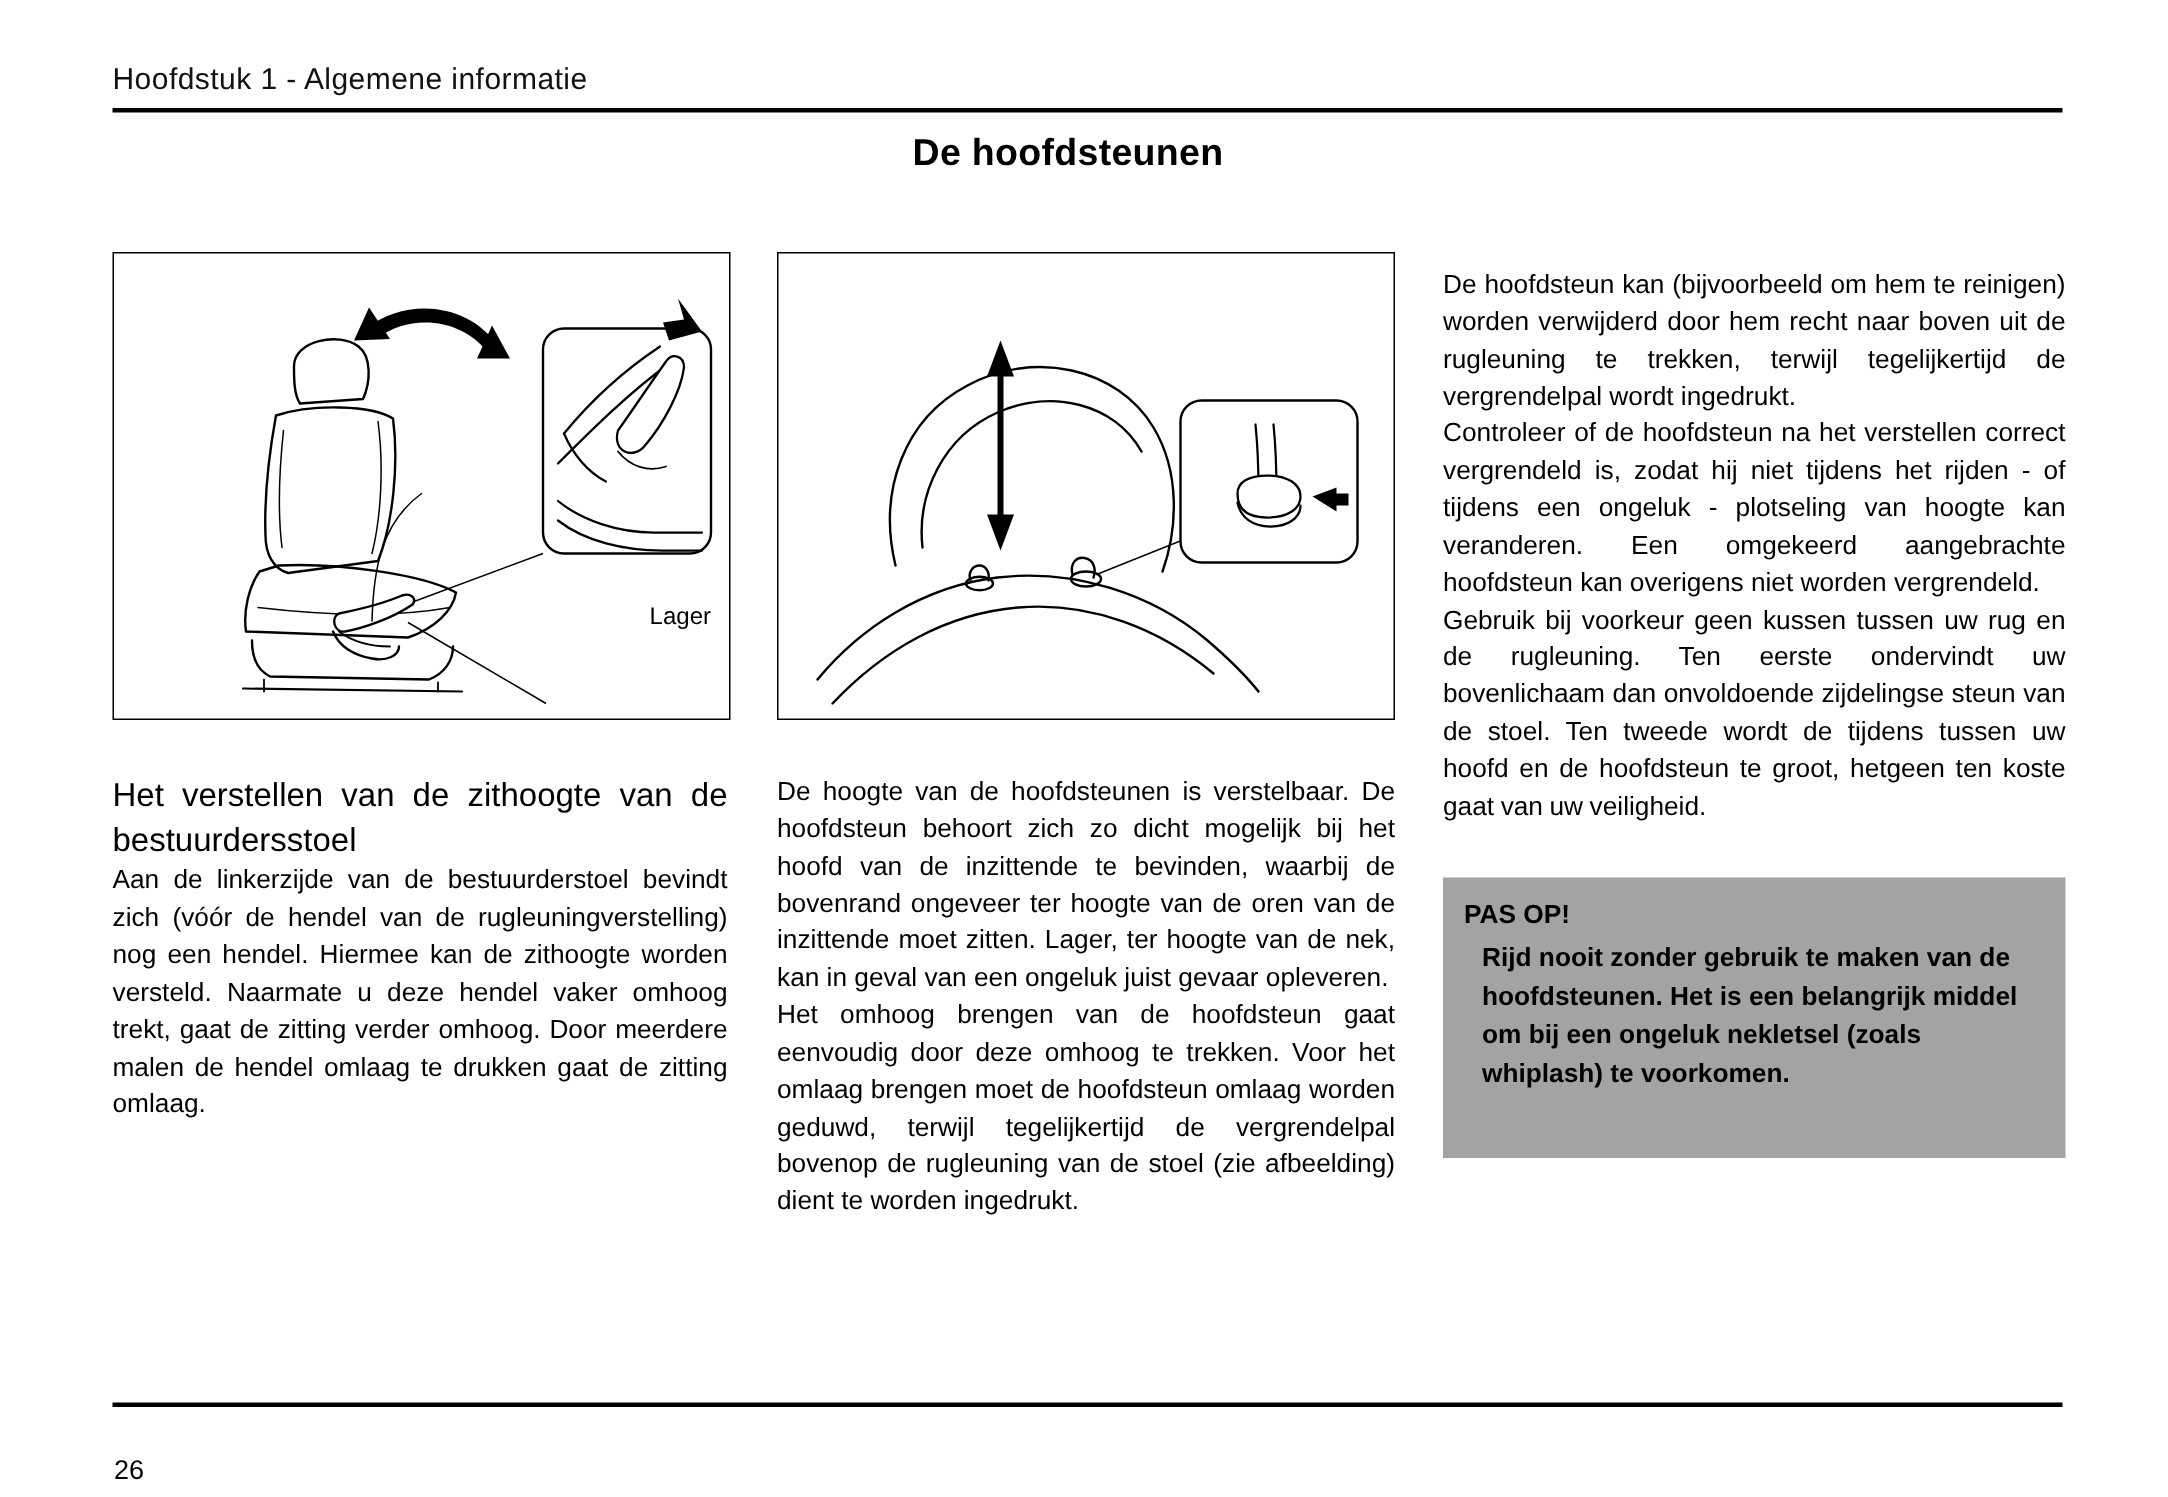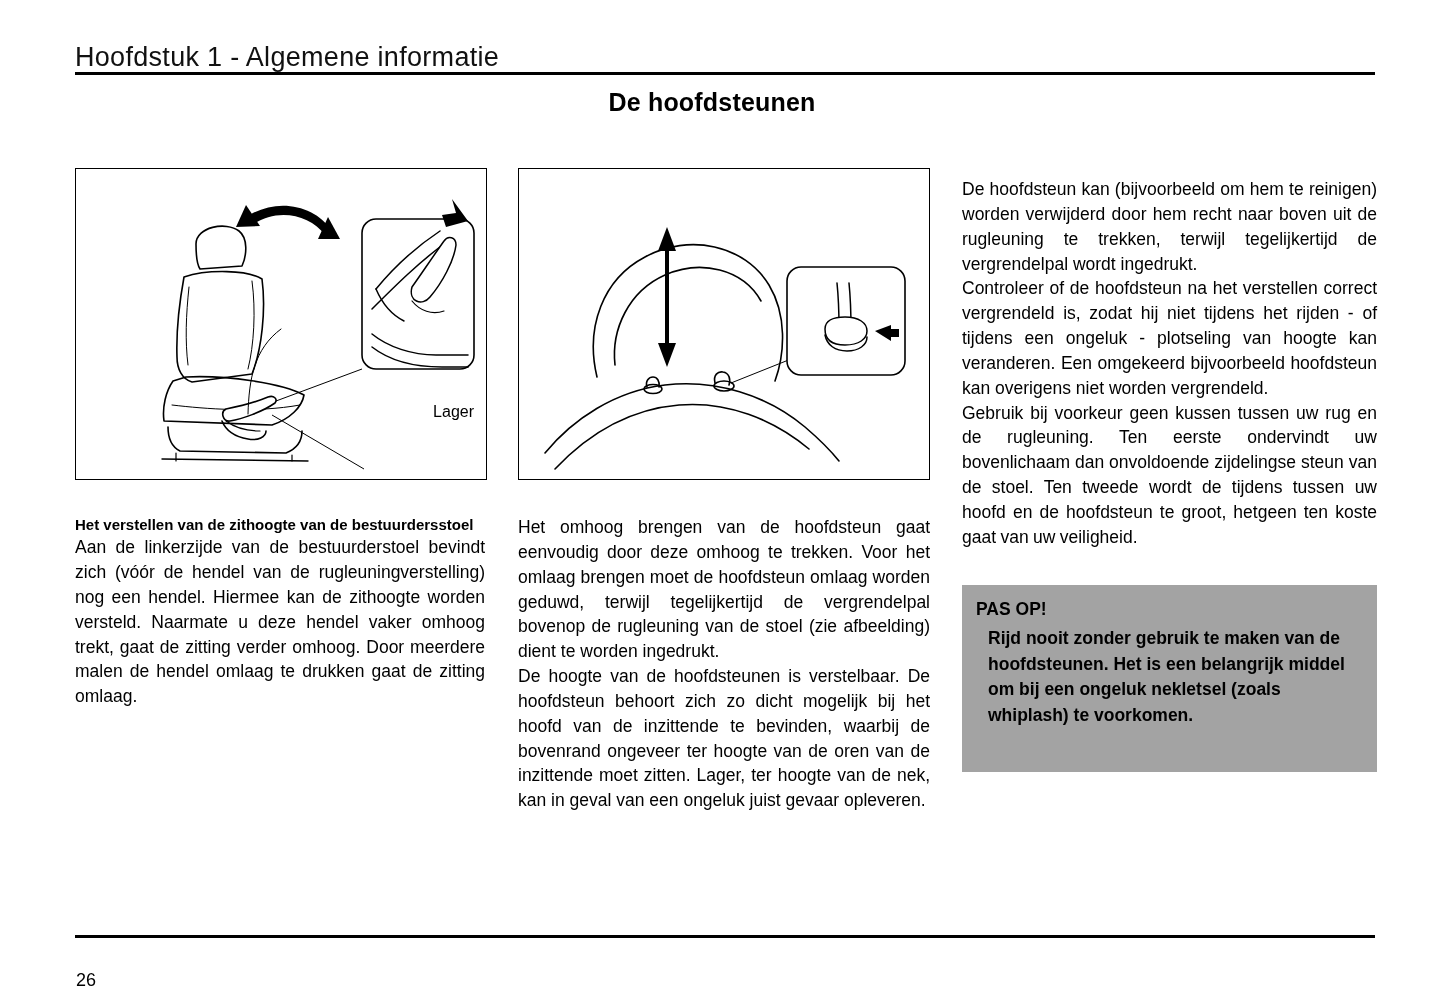--- a/index.html
+++ b/index.html
@@ -18,21 +18,21 @@
   .page {
     position: absolute;
     left: 0; top: 0;
     width: 1445px;
     height: 998px;
   }
   .header {
     position: absolute;
     left: 75px;
     top: 42px;
-    font-size: 27px;
+    font-size: 20px;
     letter-spacing: 0.3px;
     color: #111;
   }
   .header-rule {
     position: absolute;
     left: 75px;
     top: 72px;
     width: 1300px;
     height: 3px;
     background: #000;
@@ -85,22 +85,22 @@
     position: absolute;
     font-size: 17.5px;
     line-height: 1.42;
     text-align: justify;
   }
   #col-left { left: 75px; top: 515px; width: 410px; }
   #col-mid { left: 518px; top: 515px; width: 412px; }
   #col-right { left: 962px; top: 177px; width: 415px; }
 
   .sub-head {
-    font-weight: bold;
-    font-size: 15px;
+    font-weight: normal;
+    font-size: 22px;
     margin: 0 0 3px 0;
     line-height: 1.35;
   }
   .col p {
     margin: 0 0 0 0;
   }
   .col p + p { margin-top: 0px; }
 
   .tight { word-spacing: -0.5px; }
 
@@ -229,27 +229,27 @@
       </g>
     </svg>
   </div>
 
   <div class="col" id="col-left">
     <p class="sub-head">Het verstellen van de zithoogte van de bestuurdersstoel</p>
     <p class="tight">Aan de linkerzijde van de bestuurderstoel bevindt zich (vóór de hendel van de rugleuningverstelling) nog een hendel. Hiermee kan de zithoogte worden versteld. Naarmate u deze hendel vaker omhoog trekt, gaat de zitting verder omhoog. Door meerdere malen de hendel omlaag te drukken gaat de zitting omlaag.</p>
   </div>
 
   <div class="col" id="col-mid">
+    <p>De hoogte van de hoofdsteunen is verstelbaar. De hoofdsteun behoort zich zo dicht mogelijk bij het hoofd van de inzittende te bevinden, waarbij de bovenrand ongeveer ter hoogte van de oren van de inzittende moet zitten. Lager, ter hoogte van de nek, kan in geval van een ongeluk juist gevaar opleveren.</p>
     <p>Het omhoog brengen van de hoofdsteun gaat eenvoudig door deze omhoog te trekken. Voor het omlaag brengen moet de hoofdsteun omlaag worden geduwd, terwijl tegelijkertijd de vergrendelpal bovenop de rugleuning van de stoel (zie afbeelding) dient te worden ingedrukt.</p>
-    <p>De hoogte van de hoofdsteunen is verstelbaar. De hoofdsteun behoort zich zo dicht mogelijk bij het hoofd van de inzittende te bevinden, waarbij de bovenrand ongeveer ter hoogte van de oren van de inzittende moet zitten. Lager, ter hoogte van de nek, kan in geval van een ongeluk juist gevaar opleveren.</p>
   </div>
 
   <div class="col" id="col-right">
     <p>De hoofdsteun kan (bijvoorbeeld om hem te reinigen) worden verwijderd door hem recht naar boven uit de rugleuning te trekken, terwijl tegelijkertijd de vergrendelpal wordt ingedrukt.</p>
-    <p>Controleer of de hoofdsteun na het verstellen correct vergrendeld is, zodat hij niet tijdens het rijden - of tijdens een ongeluk - plotseling van hoogte kan veranderen. Een omgekeerd bijvoorbeeld hoofdsteun kan overigens niet worden vergrendeld.</p>
+    <p>Controleer of de hoofdsteun na het verstellen correct vergrendeld is, zodat hij niet tijdens het rijden - of tijdens een ongeluk - plotseling van hoogte kan veranderen. Een omgekeerd aangebrachte hoofdsteun kan overigens niet worden vergrendeld.</p>
     <p class="tight">Gebruik bij voorkeur geen kussen tussen uw rug en de rugleuning. Ten eerste ondervindt uw bovenlichaam dan onvoldoende zijdelingse steun van de stoel. Ten tweede wordt de tijdens tussen uw hoofd en de hoofdsteun te groot, hetgeen ten koste gaat van uw veiligheid.</p>
   </div>
 
   <div class="warning-box">
     <p class="wtitle">PAS OP!</p>
     <p>Rijd nooit zonder gebruik te maken van de hoofdsteunen. Het is een belangrijk middel om bij een ongeluk nekletsel (zoals whiplash) te voorkomen.</p>
   </div>
 
   <div class="footer-rule"></div>
   <div class="page-number">26</div>

